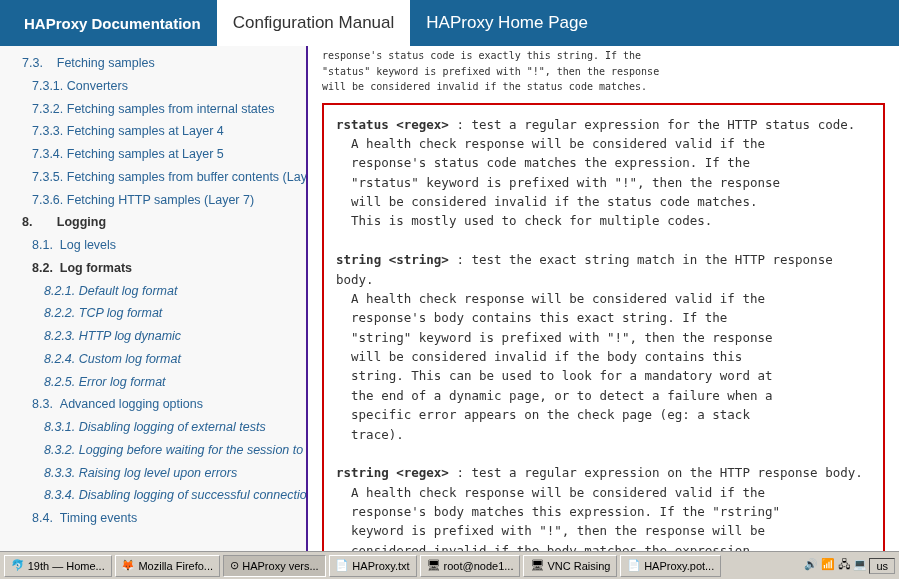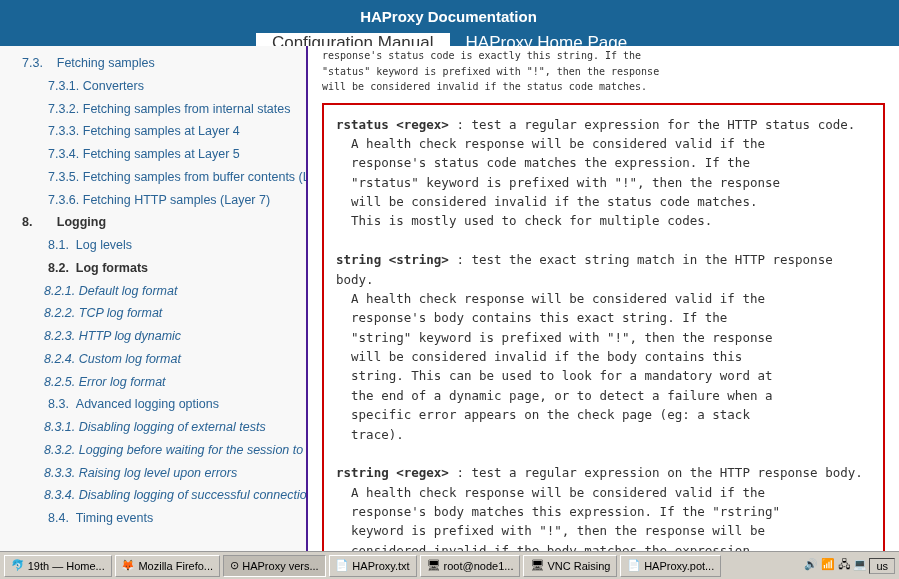--- a/index.html
+++ b/index.html
@@ -4,22 +4,21 @@
   <style>
     * { margin: 0; padding: 0; box-sizing: border-box; }
     body { font-family: Arial, sans-serif; font-size: 13px; background: #d4d0c8; width: 899px; height: 579px; overflow: hidden; }
 
     
     .top-bar {
       display: flex;
       align-items: center;
       background: #1a6496;
       height: 46px;
-      padding: 0 20px;
-      flex-direction: column;
+      padding: 0 10px;
     }
     .top-bar-logo {
       background: #1a6496;
       color: white;
       font-weight: bold;
       font-size: 15px;
       padding: 8px 14px;
       margin-right: 2px;
       white-space: nowrap;
     }
@@ -61,21 +60,21 @@
     .sidebar-item {
       padding: 2px 10px 2px 14px;
       color: #2a6496;
       cursor: pointer;
       font-size: 12.5px;
       line-height: 1.5;
       white-space: nowrap;
     }
     .sidebar-item.bold { font-weight: bold; color: #333; }
     .sidebar-item.indent1 { padding-left: 22px; }
-    .sidebar-item.indent2 { padding-left: 32px; margin-left: 16px; }
+    .sidebar-item.indent2 { padding-left: 32px; }
     .sidebar-item.indent3 { padding-left: 44px; font-style: italic; }
 
     
     .sidebar::-webkit-scrollbar { width: 8px; }
     .sidebar::-webkit-scrollbar-thumb { background: #bbb; }
     .sidebar::-webkit-scrollbar-track { background: #f0f0f0; }
 
     
     .content-area {
       flex: 1;

